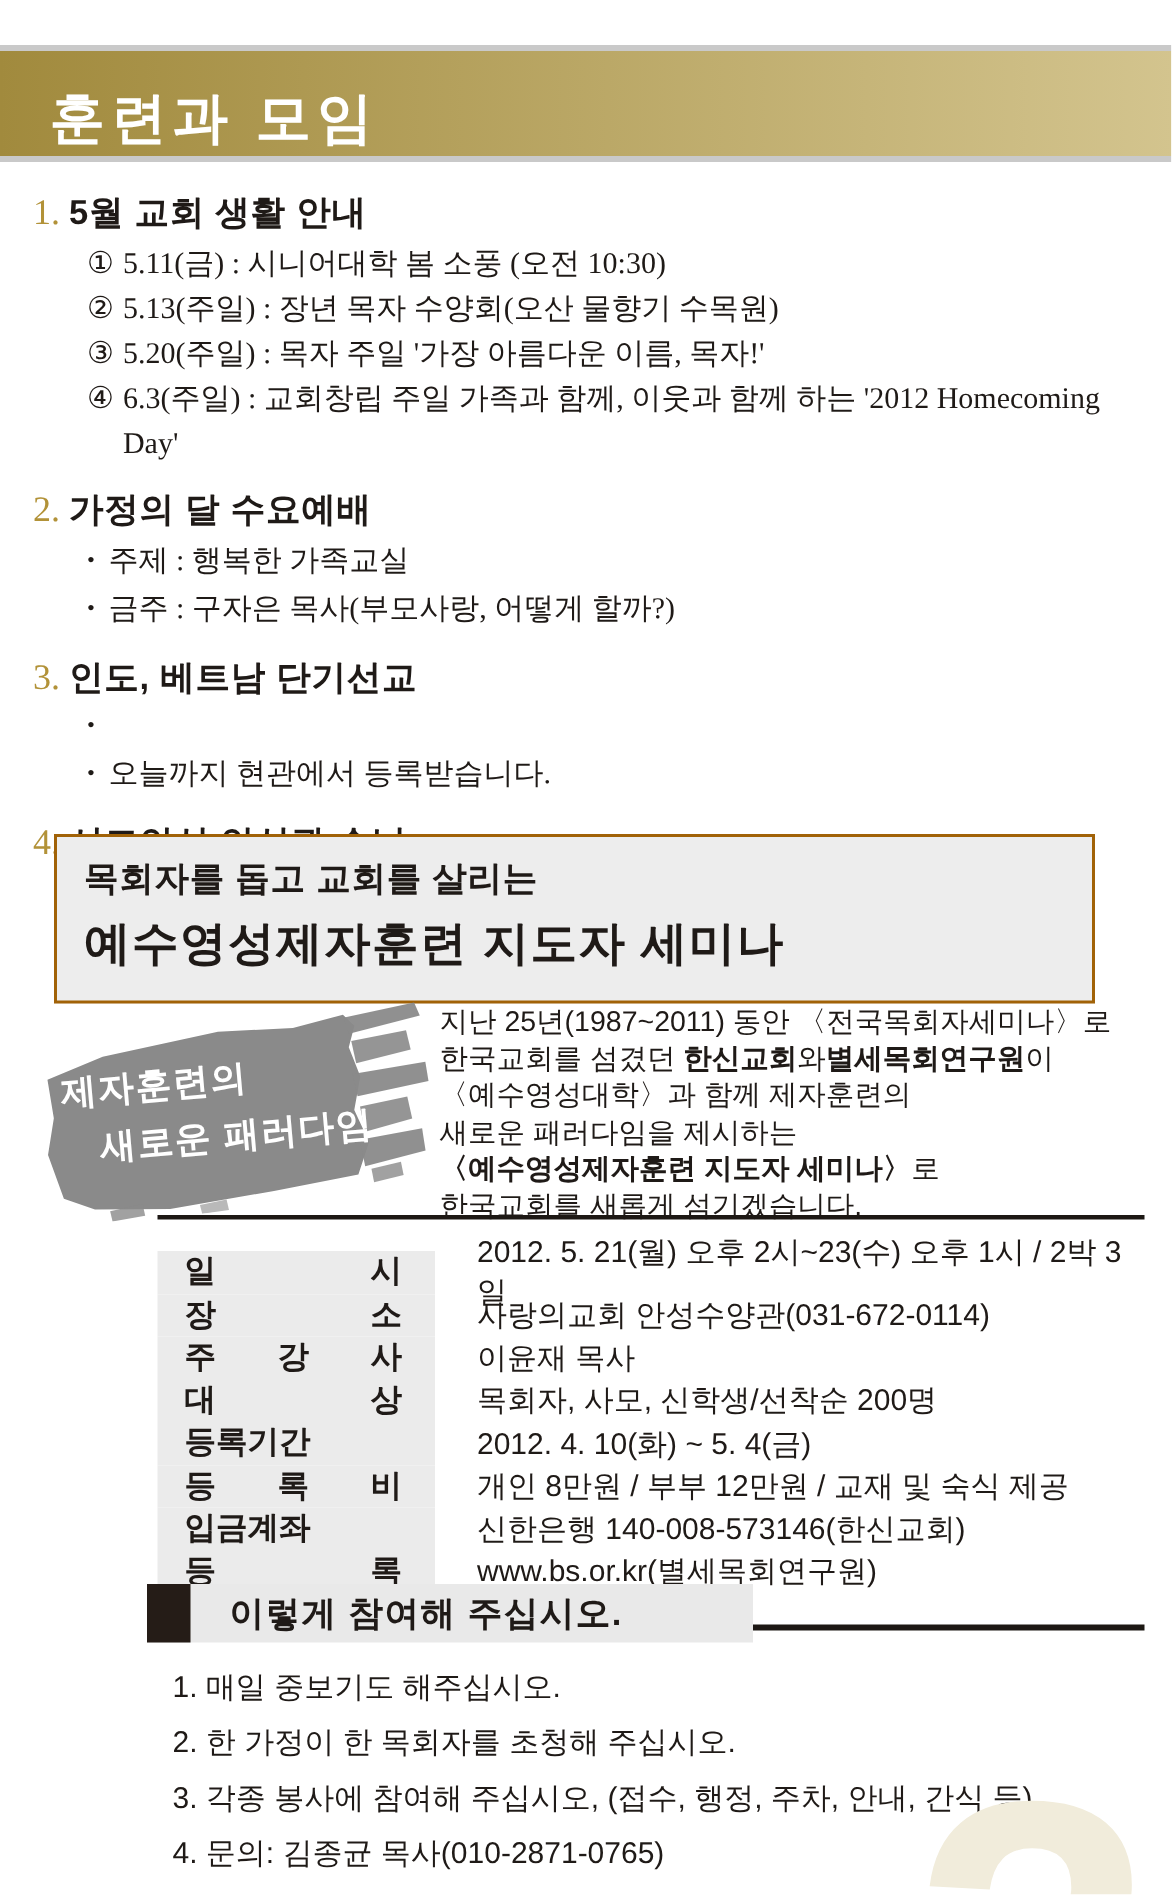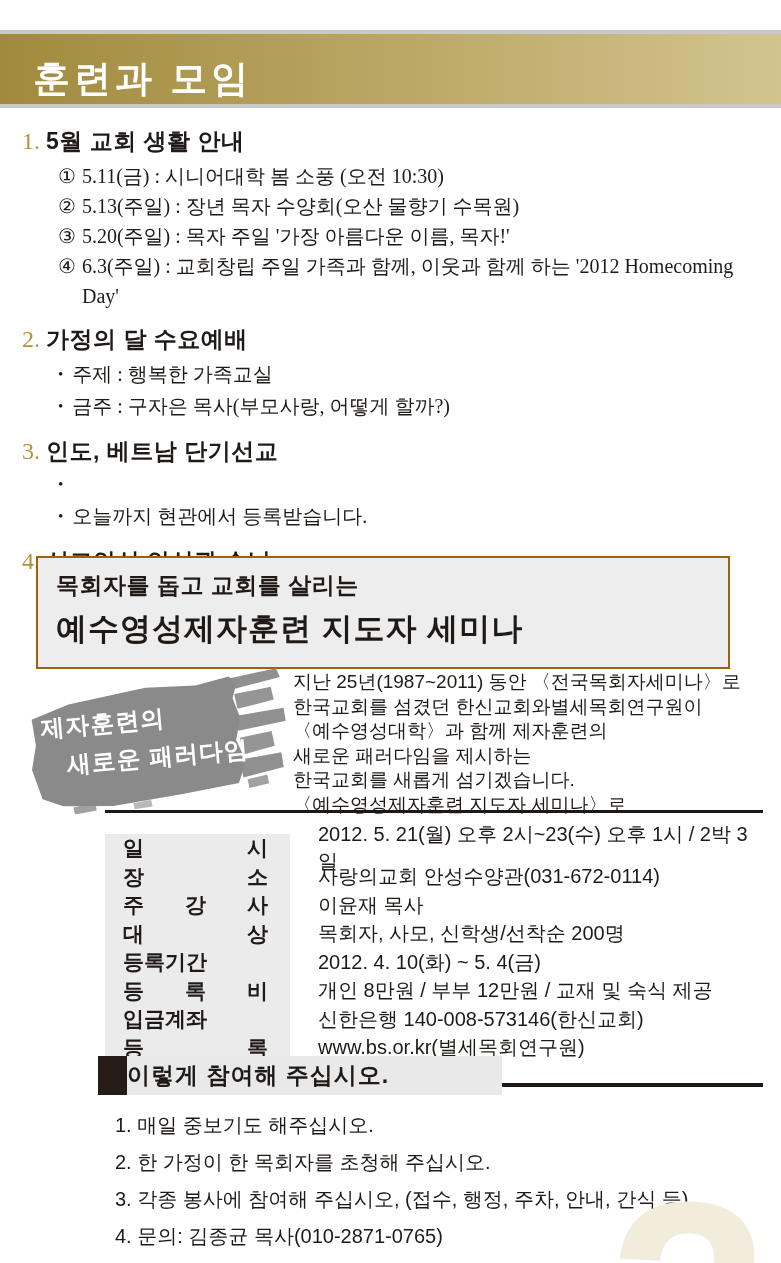--- a/index.html
+++ b/index.html
@@ -42,41 +42,41 @@
   .tagline{font-size:23px;font-weight:bold;letter-spacing:0.5px;}
   .seminar-title{font-size:31px;font-weight:bold;margin-top:7px;letter-spacing:1px;}
   
   .stamp-row{position:absolute;left:0;top:664px;width:781px;height:150px;}
   .stamp{position:absolute;left:28px;top:12px;width:280px;height:130px;transform:rotate(-5deg);}
   .stamp svg{position:absolute;left:0;top:0;}
   .stamp-text{position:absolute;left:0;top:0;width:100%;color:#ffffff;font-weight:bold;font-size:24px;letter-spacing:1px;}
   .stamp-line1{position:absolute;left:14px;top:26px;}
   .stamp-line2{position:absolute;left:37px;top:64px;}
   .description{position:absolute;left:293px;top:6px;width:480px;font-size:19px;line-height:24.5px;}
-  .description b{font-weight:normal;text-align:right;}
+  .description b{font-weight:bold;text-align:right;}
   
   .info-table{
     position:absolute;left:105px;top:810px;width:658px;
     border-top:3px solid #1d1814;border-bottom:4px solid #1d1814;
     padding:21px 0;
   }
   .trow{display:flex;align-items:center;height:28.5px;}
   .tlabel{
     flex:0 0 auto;width:145px;background:var(--label-bg,#ebebeb);
     font-weight:bold;font-size:21px;padding:0 22px 0 18px;
     text-align:justify;text-align-last:justify;height:100%;display:block;line-height:28.5px;
   }
   .tvalue{padding-left:28px;font-size:20px;}
   
   .participate{position:absolute;left:98px;top:1056px;width:660px;}
   .participate-header{
     width:404px;height:39px;background:#e9e9e9;display:flex;align-items:center;
   }
   .black-square{width:29px;height:39px;background:var(--square-dark,#251c17);flex:0 0 auto;}
-  .participate-title{font-size:23px;font-weight:bold;letter-spacing:1px;}
+  .participate-title{font-size:23px;font-weight:bold;margin-left:26px;letter-spacing:1px;}
   .participate-list{margin-top:12px;margin-left:17px;}
   .p-item{font-size:20px;line-height:37px;}
   
   .watermark{
     position:absolute;left:608px;top:1158px;font-size:290px;line-height:1;
     font-weight:bold;color:var(--watermark-color,#f1ecdb);
     font-family:"Liberation Sans",sans-serif;
   }
 </style>
 </head>
@@ -181,22 +181,22 @@
       <div class="stamp-text">
         <div class="stamp-line1">제자훈련의</div>
         <div class="stamp-line2">새로운 패러다임</div>
       </div>
     </div>
     <div class="description" id="description">
         <div class="dline"><span>지난 25년(1987~2011) 동안 〈전국목회자세미나〉로</span></div>
         <div class="dline"><span>한국교회를 섬겼던 </span><b>한신교회</b><span>와</span><b>별세목회연구원</b><span>이</span></div>
         <div class="dline"><span>〈예수영성대학〉과 함께 제자훈련의</span></div>
         <div class="dline"><span>새로운 패러다임을 제시하는</span></div>
+        <div class="dline"><b>〈예수영성제자훈련 지도자 세미나〉</b><span>로</span></div>
         <div class="dline"><span>한국교회를 새롭게 섬기겠습니다.</span></div>
-        <div class="dline"><b>〈예수영성제자훈련 지도자 세미나〉</b><span>로</span></div>
       </div>
   </div>
 
   <div class="info-table" id="info-table">
       <div class="trow">
         <span class="tlabel">일 시</span>
         <span class="tvalue">2012. 5. 21(월) 오후 2시~23(수) 오후 1시 / 2박 3일</span>
       </div>
       <div class="trow">
         <span class="tlabel">장 소</span>

